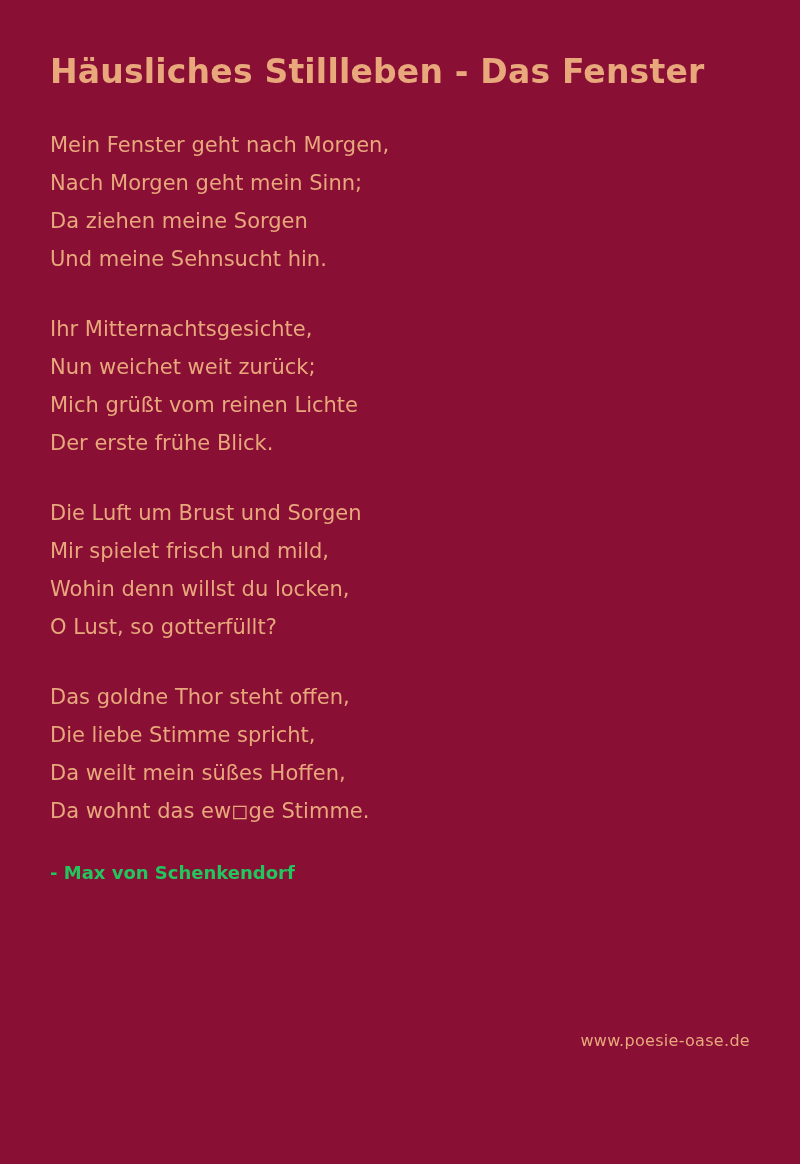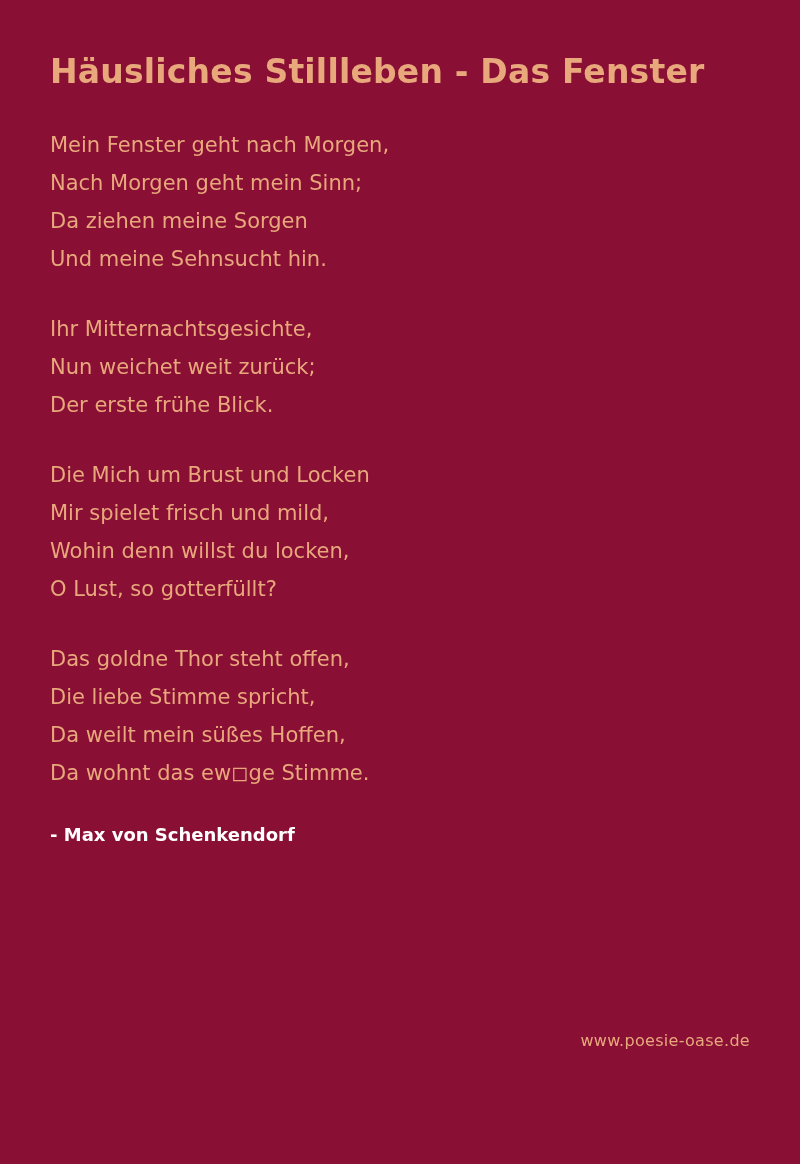--- a/index.html
+++ b/index.html
@@ -36,21 +36,21 @@
     margin-bottom: 32px;
   }
   .line {
     color: #e8a87c;
     font-size: 21px;
     font-weight: normal;
     line-height: 38px;
     white-space: pre;
   }
   .author {
-    color: #ffffff;
+    color: #22c55e;
     font-size: 18px;
     font-weight: bold;
     margin-top: 4px;
   }
   .footer {
     position: absolute;
     right: 50px;
     bottom: 38px;
     color: #e8a87c;
     font-size: 16px;
@@ -67,24 +67,25 @@
   <div class="stanzas">
     <div class="stanza">
       <div class="line">Mein Fenster geht nach Morgen,</div>
       <div class="line">Nach Morgen geht mein Sinn;</div>
       <div class="line">Da ziehen meine Sorgen</div>
       <div class="line">Und meine Sehnsucht hin.</div>
     </div>
     <div class="stanza">
       <div class="line">Ihr Mitternachtsgesichte,</div>
       <div class="line">Nun weichet weit zurück;</div>
+      <div class="line">Mich grüßt vom reinen Lichte</div>
       <div class="line">Der erste frühe Blick.</div>
     </div>
     <div class="stanza">
-      <div class="line">Die Mich um Brust und Locken</div>
+      <div class="line">Die Luft um Brust und Sorgen</div>
       <div class="line">Mir spielet frisch und mild,</div>
       <div class="line">Wohin denn willst du locken,</div>
       <div class="line">O Lust, so gotterfüllt?</div>
     </div>
     <div class="stanza">
       <div class="line">Das goldne Thor steht offen,</div>
       <div class="line">Die liebe Stimme spricht,</div>
       <div class="line">Da weilt mein süßes Hoffen,</div>
       <div class="line">Da wohnt das ew◻ge Stimme.</div>
     </div>

